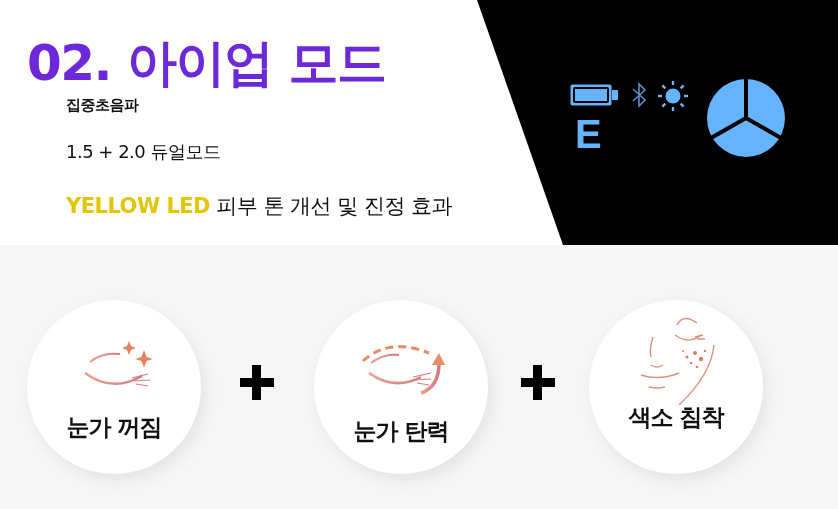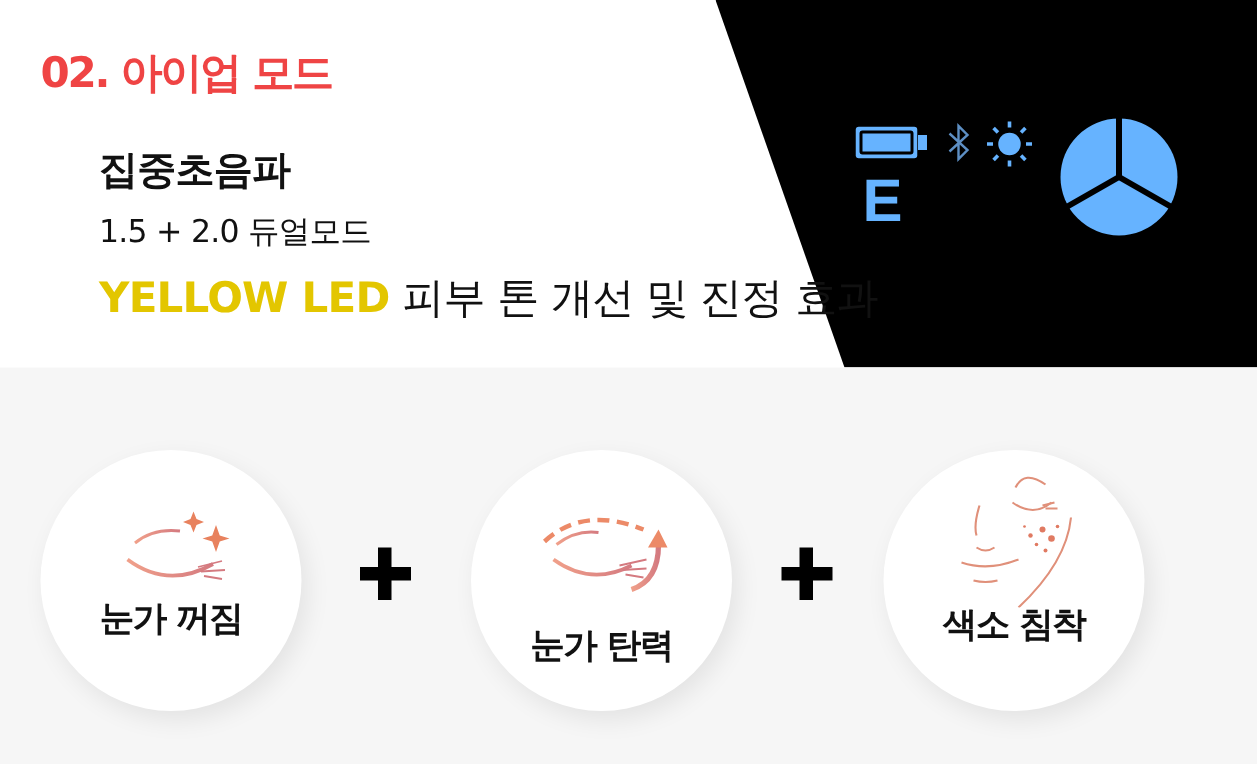--- a/index.html
+++ b/index.html
@@ -1,24 +1,24 @@
 <!DOCTYPE html>
 <html><head>
 <meta charset="utf-8">
 <style>
   * { margin: 0; padding: 0; box-sizing: border-box; }
   html, body { width: 838px; height: 509px; overflow: hidden; background: #f6f6f6; }
   body { position: relative; font-family: "DejaVu Sans", "Liberation Sans", sans-serif; color: #111; }
   .top { position: absolute; left: 0; top: 0; width: 838px; height: 245px; background: #ffffff; overflow: hidden; }
   .black-panel { position: absolute; left: 0; top: 0; width: 838px; height: 245px; background: #000; clip-path: polygon(477px 0, 838px 0, 838px 245px, 563px 245px); }
-  .title { position: absolute; left: 27px; top: 30px; font-size: 28px; font-weight: bold; letter-spacing: -1.5px; color: #ef4444; white-space: nowrap; }
+  .title { position: absolute; left: 27px; top: 30px; font-size: 50px; font-weight: bold; letter-spacing: -1.5px; color: #6d28d9; white-space: nowrap; }
   .sub { position: absolute; left: 66px; white-space: nowrap; letter-spacing: -0.5px; }
-  .sub1 { top: 96px; font-size: 26px; font-weight: bold; }
-  .sub2 { top: 140px; font-size: 21px; }
-  .sub3 { top: 180px; font-size: 28px; }
+  .sub1 { top: 96px; font-size: 15px; font-weight: bold; }
+  .sub2 { top: 140px; font-size: 18px; }
+  .sub3 { top: 192px; font-size: 21px; }
   .yellow { color: #e3c600; font-weight: bold; }
   .icon-abs { position: absolute; }
   .e-letter { position: absolute; left: 575px; top: 112px; font-size: 40px; font-weight: bold; color: #66b3ff; font-family: "Liberation Sans", sans-serif; }
   .circle { position: absolute; width: 174px; height: 174px; border-radius: 50%; background: #fff; box-shadow: 4px 6px 16px rgba(0,0,0,0.08); top: 300px; }
   .circle-label { position: absolute; left: 0; width: 100%; text-align: center; font-size: 23px; font-weight: bold; line-height: 30px; color: #111; letter-spacing: -1px; }
   .plus { position: absolute; width: 34px; height: 35px; top: 365px; }
   .plus::before { content: ""; position: absolute; left: 0; top: 13px; width: 34px; height: 9px; background: #000; }
   .plus::after { content: ""; position: absolute; left: 12px; top: 0; width: 9px; height: 35px; background: #000; }
 </style>
 </head>
@@ -75,21 +75,21 @@
           <stop offset="0" stop-color="#f0a08a"></stop>
           <stop offset="1" stop-color="#d47a80"></stop>
         </linearGradient>
       </defs>
     <path d="M8 24 Q20 14 38 16" fill="none" stroke="url(#g1)" stroke-width="2"></path>
     <path d="M3 35 Q30 55 60 38" fill="none" stroke="url(#g1)" stroke-width="2.5"></path>
     <path d="M50 40 L66 36 M52 43 L68 42 M54 46 L66 48" stroke="#d47a80" stroke-width="1.2" fill="none"></path>
     <path d="M47 3 L49 8 L54 10 L49 12 L47 17 L45 12 L40 10 L45 8 Z" fill="#e8825e"></path>
     <path d="M62 12 L64.5 19 L71 21 L64.5 23 L62 30 L59.5 23 L53 21 L59.5 19 Z" fill="#e8825e"></path>
   </svg>
-  <div class="circle-label" style="top:98px">
+  <div class="circle-label" style="top:112px">
     <div>눈가 꺼짐</div>
   </div>
 </div>
 
 <div class="plus" style="left:240px"></div>
 
 <div class="circle" style="left:314px">
   <svg class="icon-abs" style="left:45px;top:35px" width="90" height="65" viewBox="0 0 90 65">
     <defs>
         <linearGradient id="g2" x1="0" x2="1">

